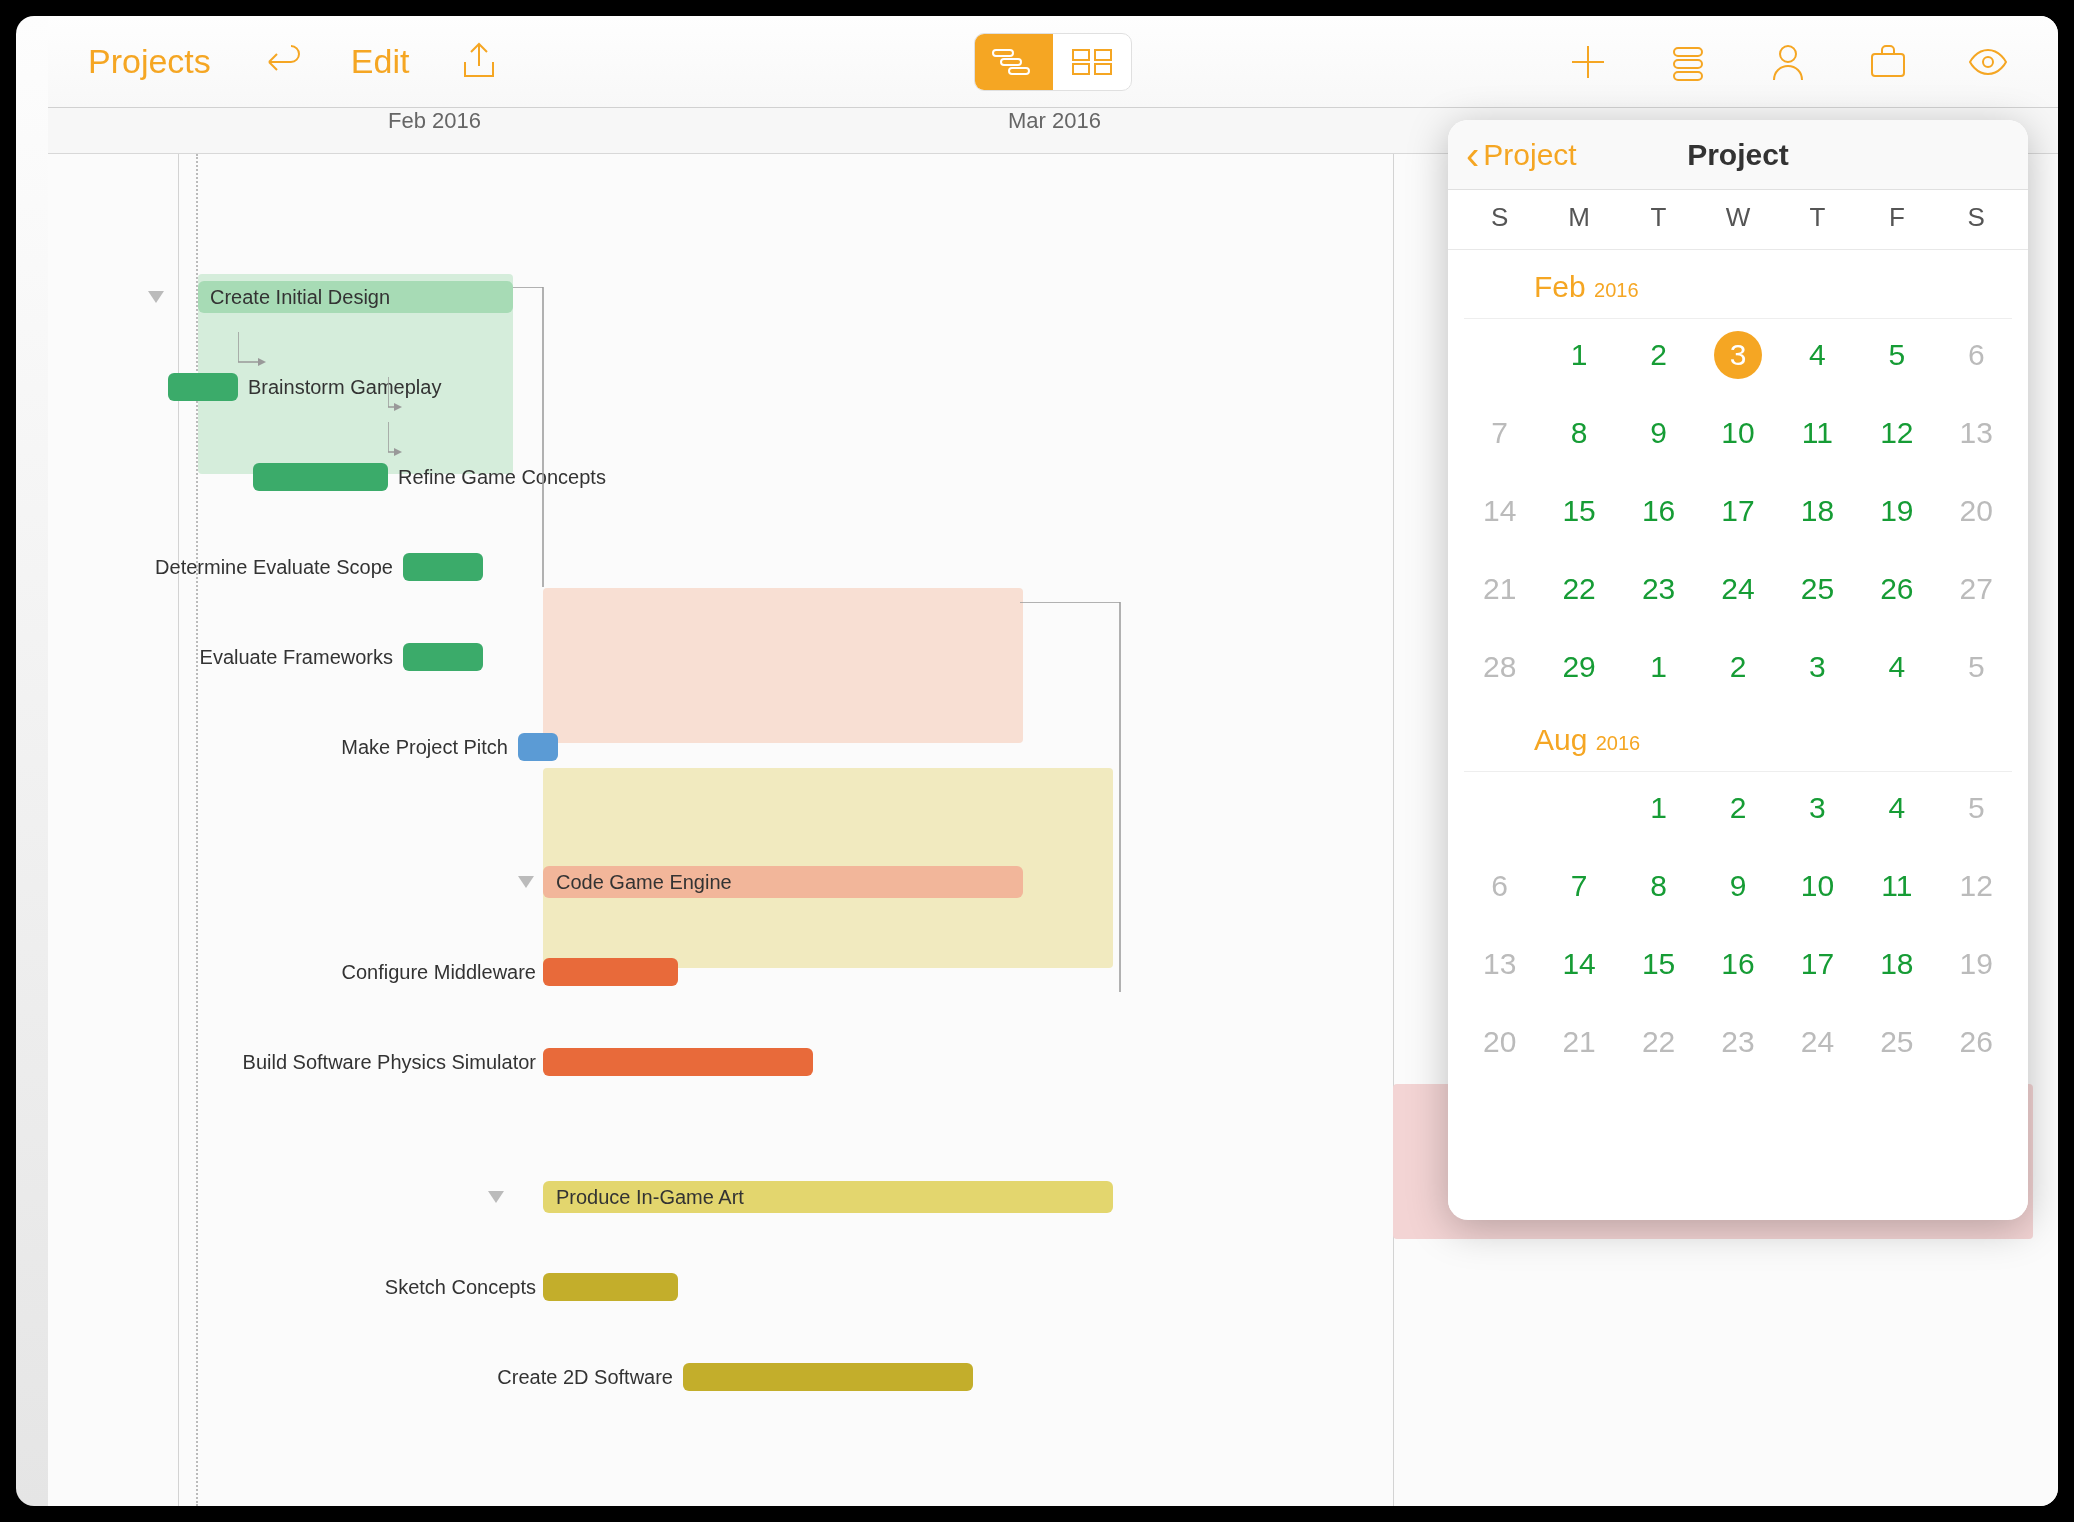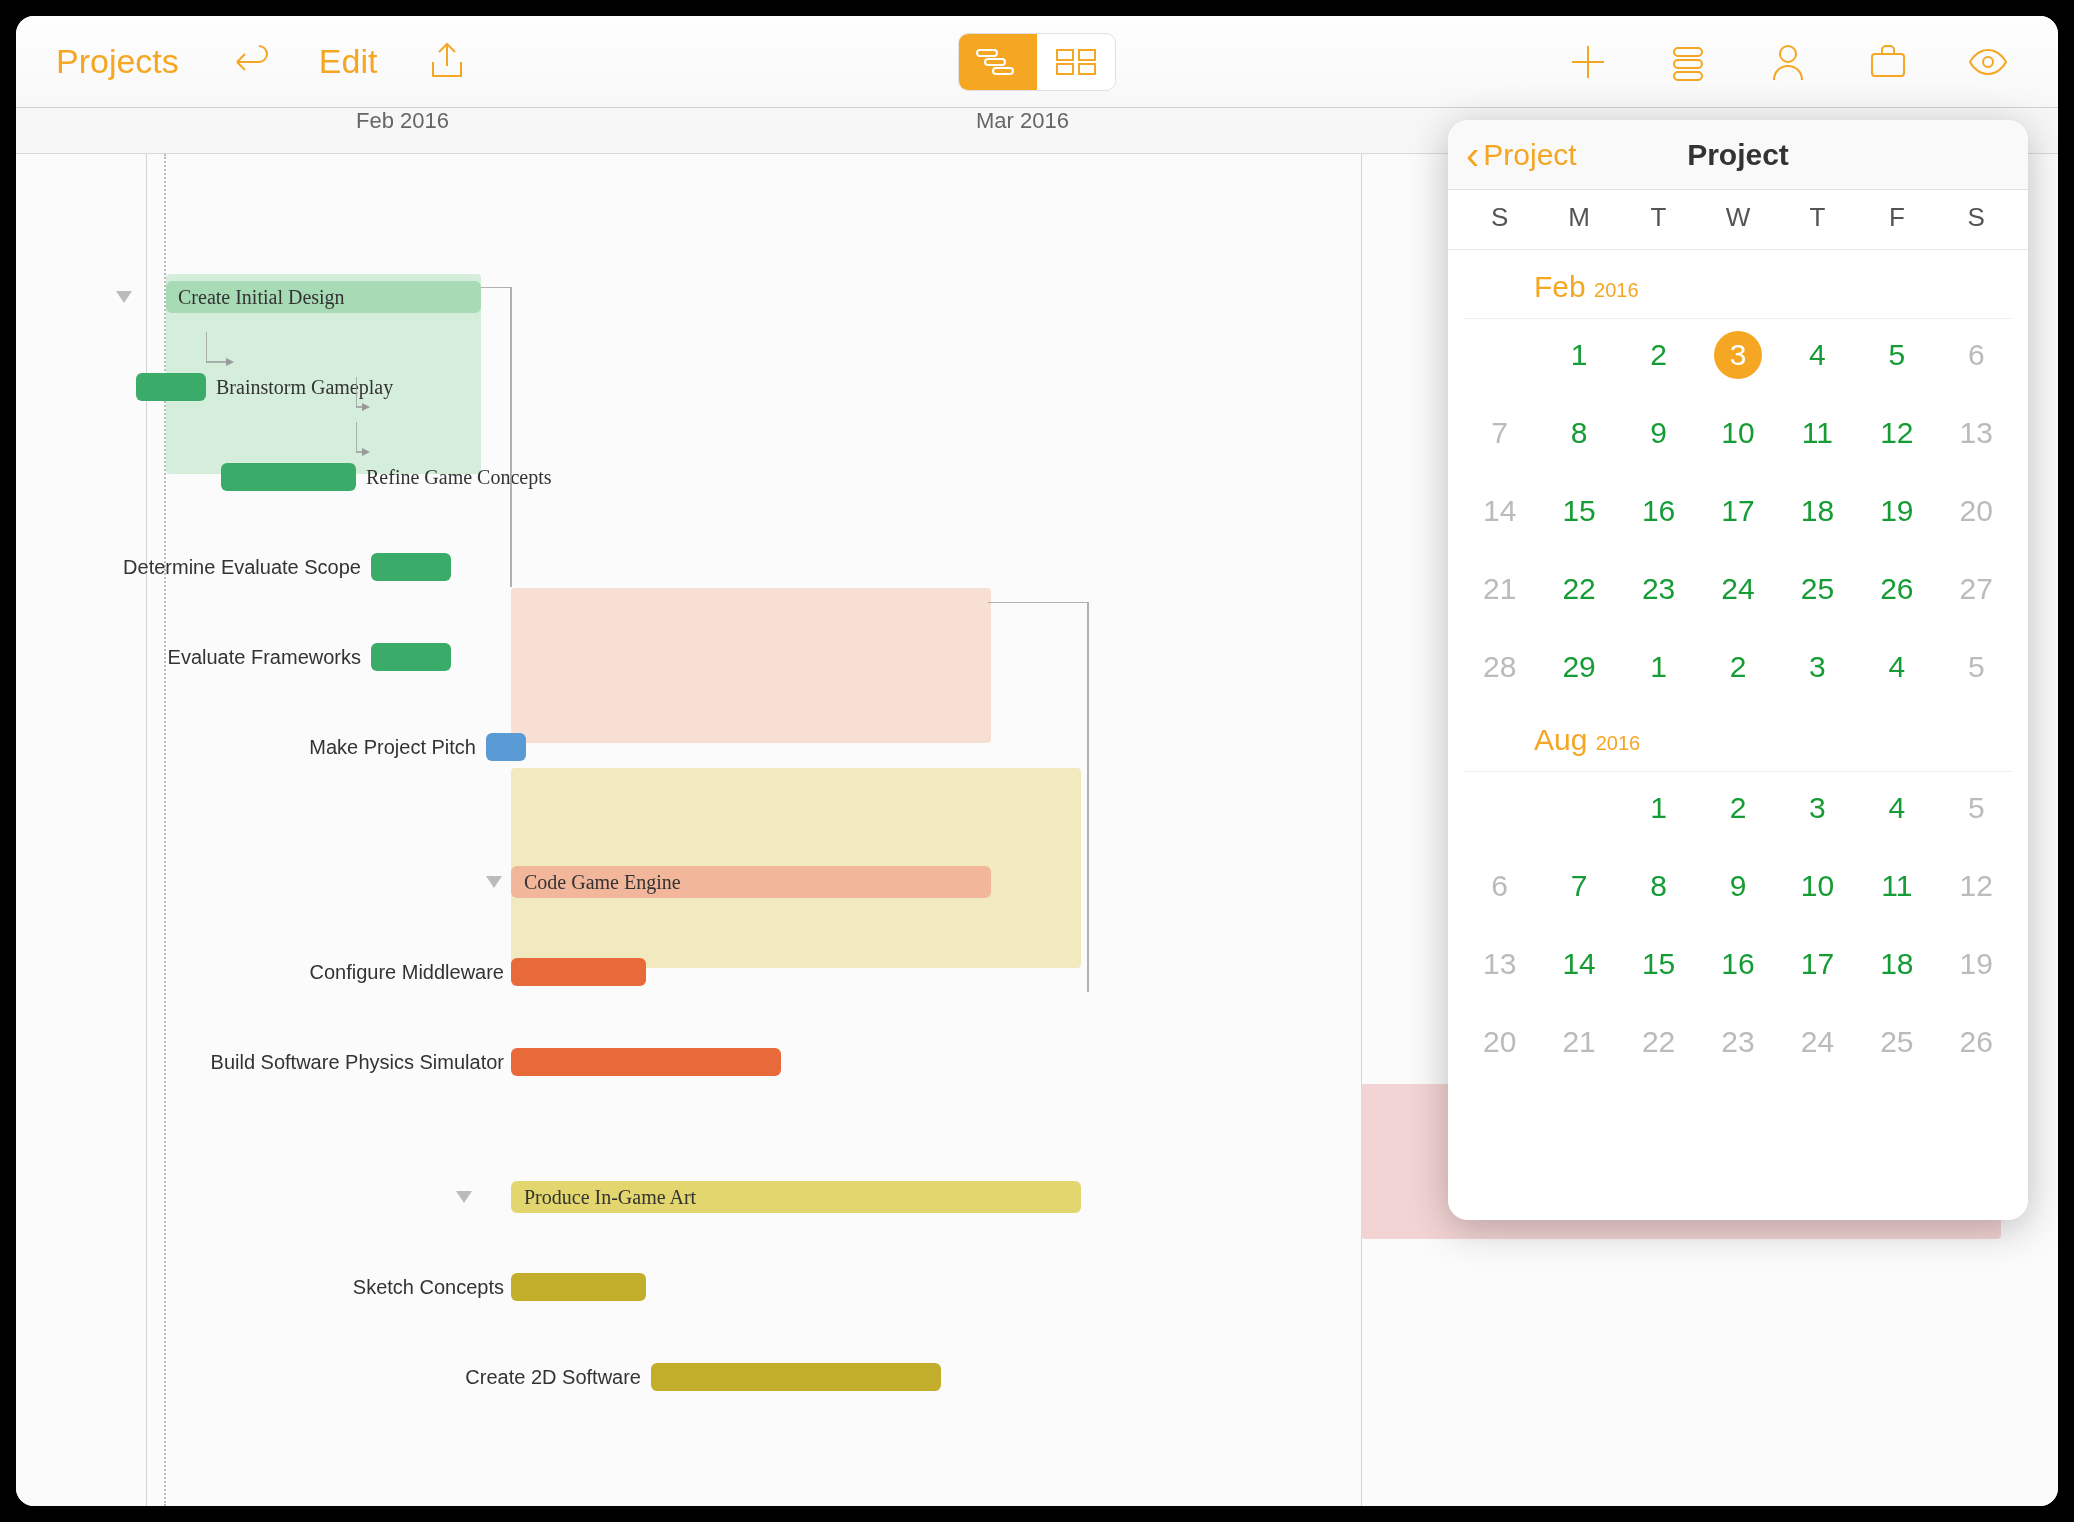--- a/index.html
+++ b/index.html
@@ -10,20 +10,21 @@
   height: 1522px;
   overflow: hidden;
   position: relative;
 }
 .frame {
   position: absolute;
   left: 16px; top: 16px; right: 16px; bottom: 16px;
   background: linear-gradient(to bottom, #fdfdfd, #e5e5e5);
   border-radius: 18px;
   overflow: hidden;
+  padding-left: 32px;
 }
 
 .toolbar {
   height: 92px;
   background: linear-gradient(to bottom, #fefefe, #f8f8f8);
   border-bottom: 1px solid #d1d1d1;
   display: flex;
   align-items: center;
   position: relative;
 }
@@ -65,21 +66,21 @@
 .row { height: 45px; position: relative; }
 .row-label {
   position: absolute;
   font-size: 20px;
   color: #333;
   white-space: nowrap;
   top: 50%;
   transform: translateY(-50%);
   text-align: right;
 }
-.row-label.inside { text-align:left;font-family:Liberation Serif, serif; }
+.row-label.inside { text-align:left; }
 .bar {
   position: absolute;
   height: 28px;
   border-radius: 6px;
   top: 50%;
   transform: translateY(-50%);
 }
 .milestone {
   position: absolute;
   width: 28px; height: 28px;

